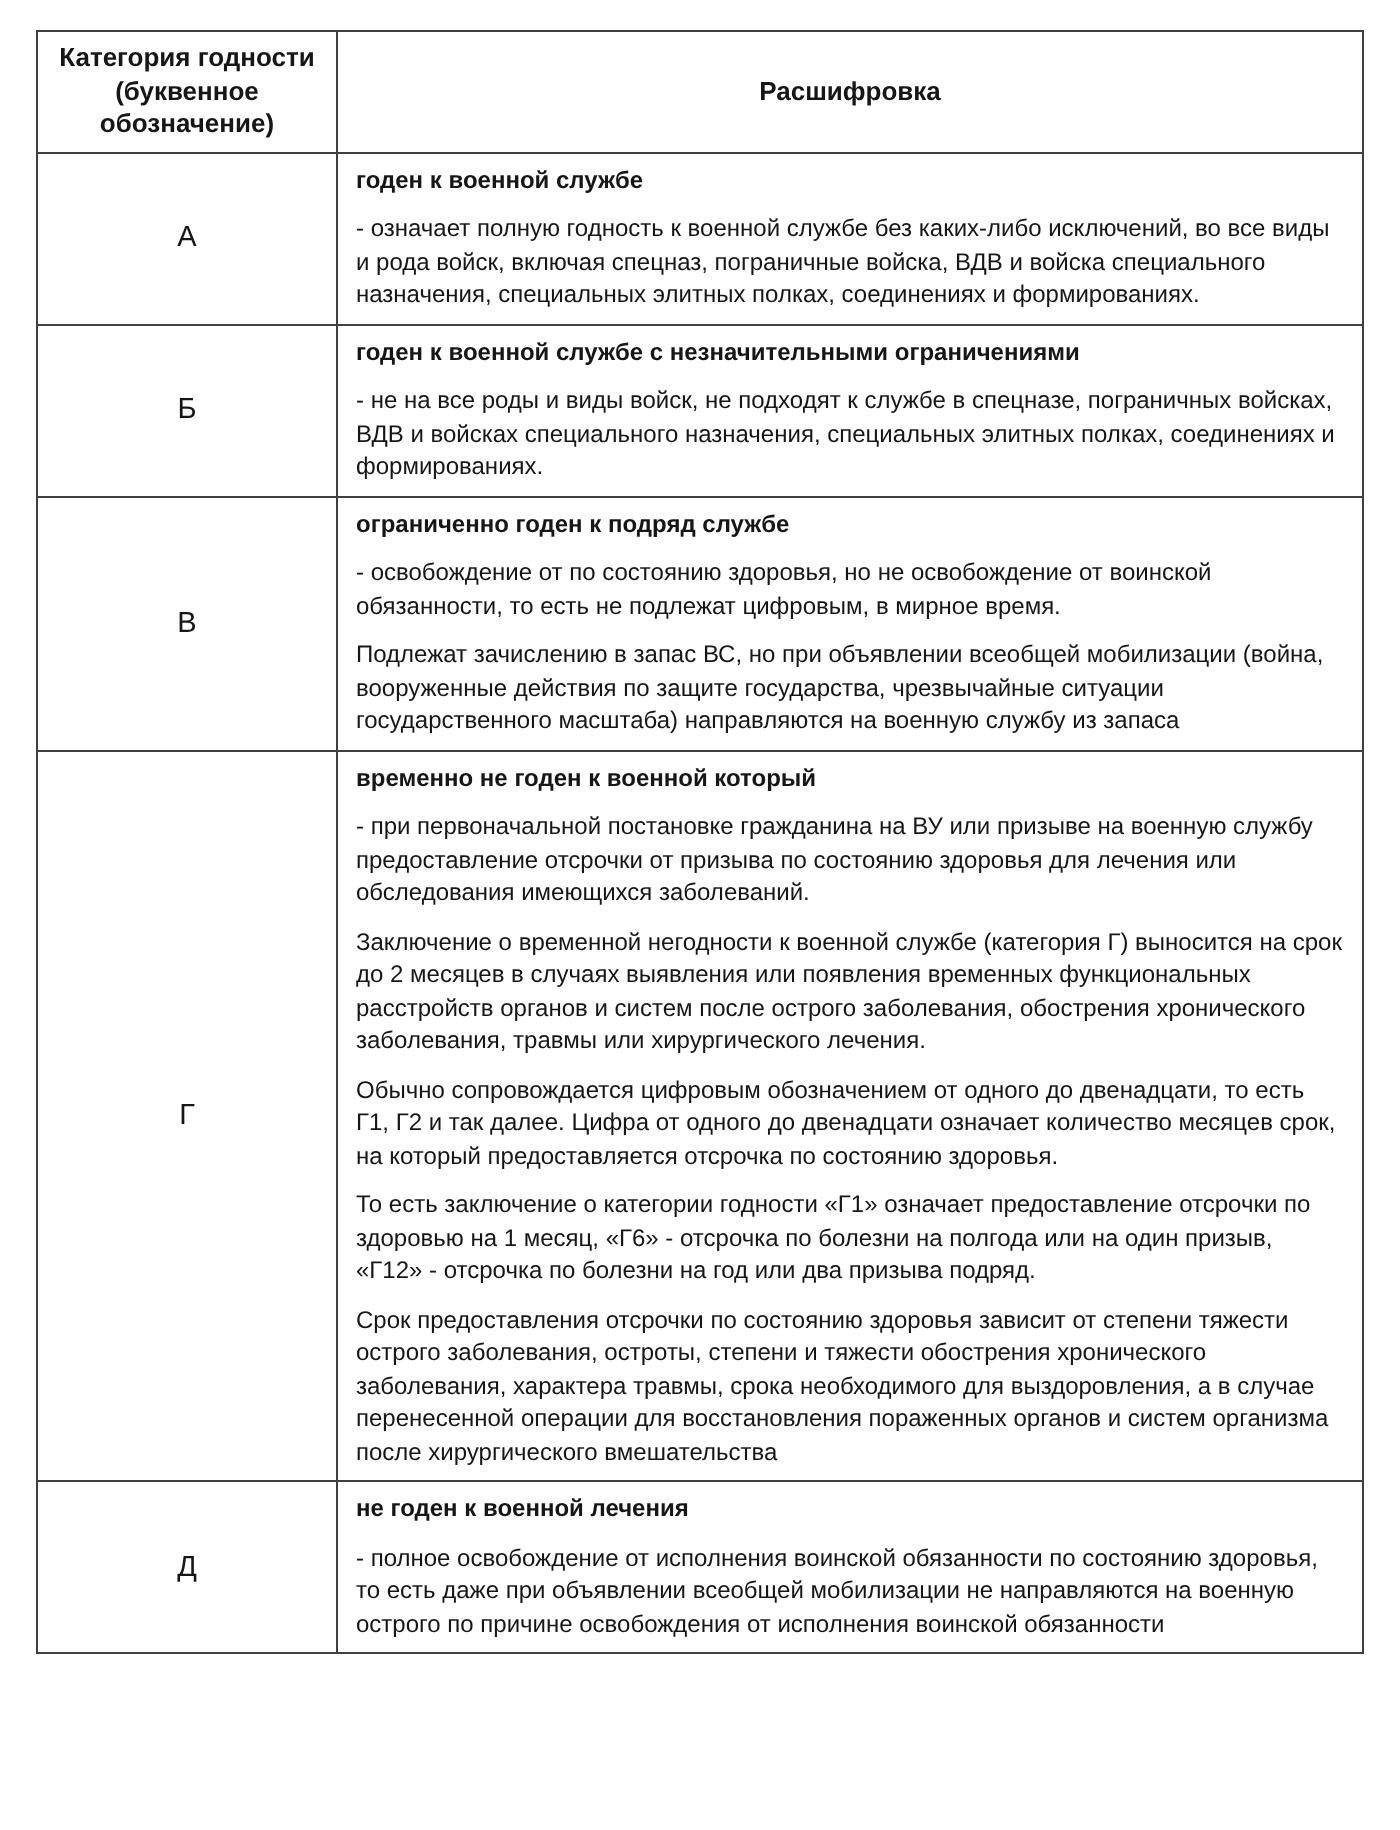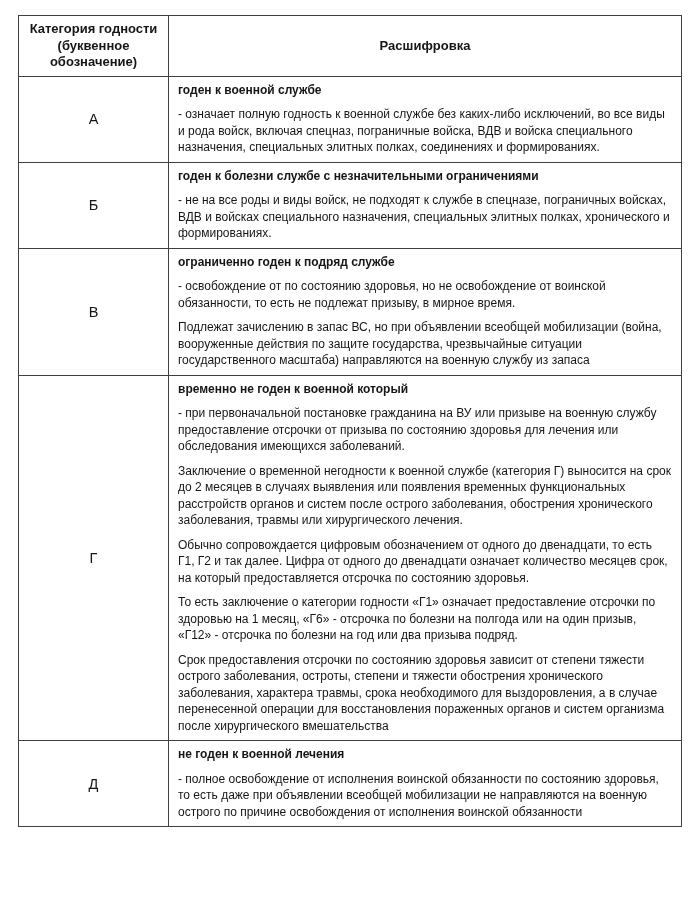--- a/index.html
+++ b/index.html
@@ -76,29 +76,29 @@
         <tr>
           <td class="letter-cell">А</td>
           <td class="desc-cell">
             <p class="desc-title">годен к военной службе</p>
             <p class="desc-para">- означает полную годность к военной службе без каких-либо исключений, во все виды и рода войск, включая спецназ, пограничные войска, ВДВ и войска специального назначения, специальных элитных полках, соединениях и формированиях.</p>
           </td>
         </tr>
         <tr>
           <td class="letter-cell">Б</td>
           <td class="desc-cell">
-            <p class="desc-title">годен к болезни службе с незначительными ограничениями</p>
-            <p class="desc-para">- не на все роды и виды войск, не подходят к службе в спецназе, пограничных войсках, ВДВ и войсках специального назначения, специальных элитных полках, хронического и формированиях.</p>
+            <p class="desc-title">годен к военной службе с незначительными ограничениями</p>
+            <p class="desc-para">- не на все роды и виды войск, не подходят к службе в спецназе, пограничных войсках, ВДВ и войсках специального назначения, специальных элитных полках, соединениях и формированиях.</p>
           </td>
         </tr>
         <tr>
           <td class="letter-cell">В</td>
           <td class="desc-cell">
             <p class="desc-title">ограниченно годен к подряд службе</p>
-            <p class="desc-para">- освобождение от по состоянию здоровья, но не освобождение от воинской обязанности, то есть не подлежат призыву, в мирное время.</p>
+            <p class="desc-para">- освобождение от по состоянию здоровья, но не освобождение от воинской обязанности, то есть не подлежат цифровым, в мирное время.</p>
             <p class="desc-para">Подлежат зачислению в запас ВС, но при объявлении всеобщей мобилизации (война, вооруженные действия по защите государства, чрезвычайные ситуации государственного масштаба) направляются на военную службу из запаса</p>
           </td>
         </tr>
         <tr>
           <td class="letter-cell">Г</td>
           <td class="desc-cell">
             <p class="desc-title">временно не годен к военной который</p>
             <p class="desc-para">- при первоначальной постановке гражданина на ВУ или призыве на военную службу предоставление отсрочки от призыва по состоянию здоровья для лечения или обследования имеющихся заболеваний.</p>
             <p class="desc-para">Заключение о временной негодности к военной службе (категория Г) выносится на срок до 2 месяцев в случаях выявления или появления временных функциональных расстройств органов и систем после острого заболевания, обострения хронического заболевания, травмы или хирургического лечения.</p>
             <p class="desc-para">Обычно сопровождается цифровым обозначением от одного до двенадцати, то есть Г1, Г2 и так далее. Цифра от одного до двенадцати означает количество месяцев срок, на который предоставляется отсрочка по состоянию здоровья.</p>

